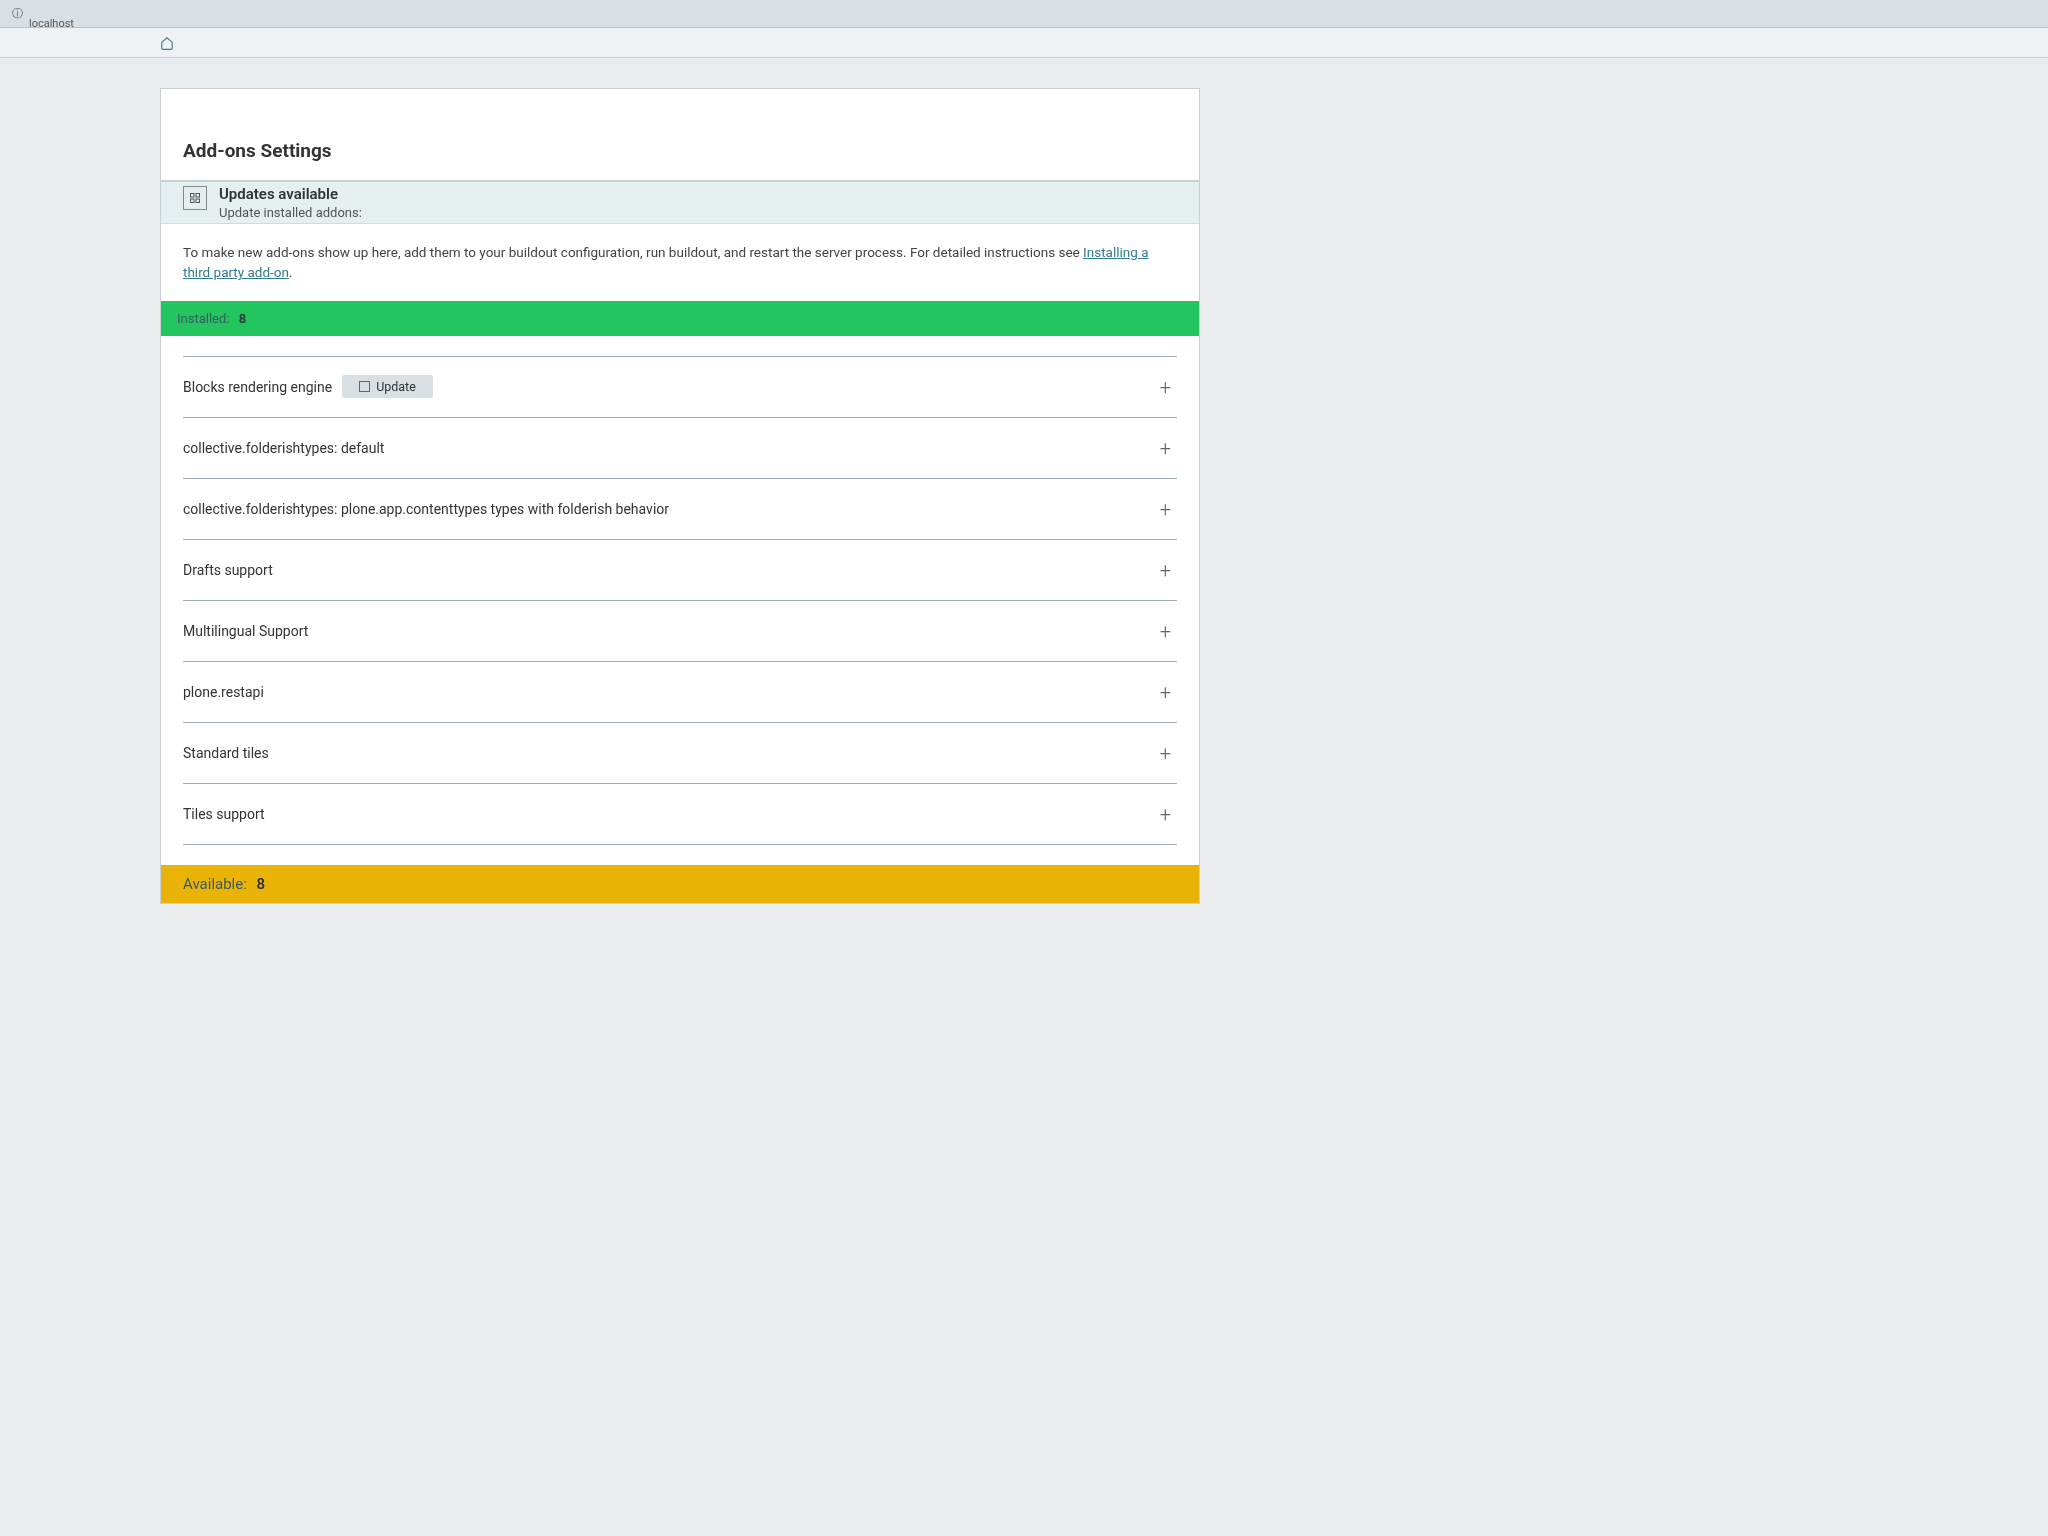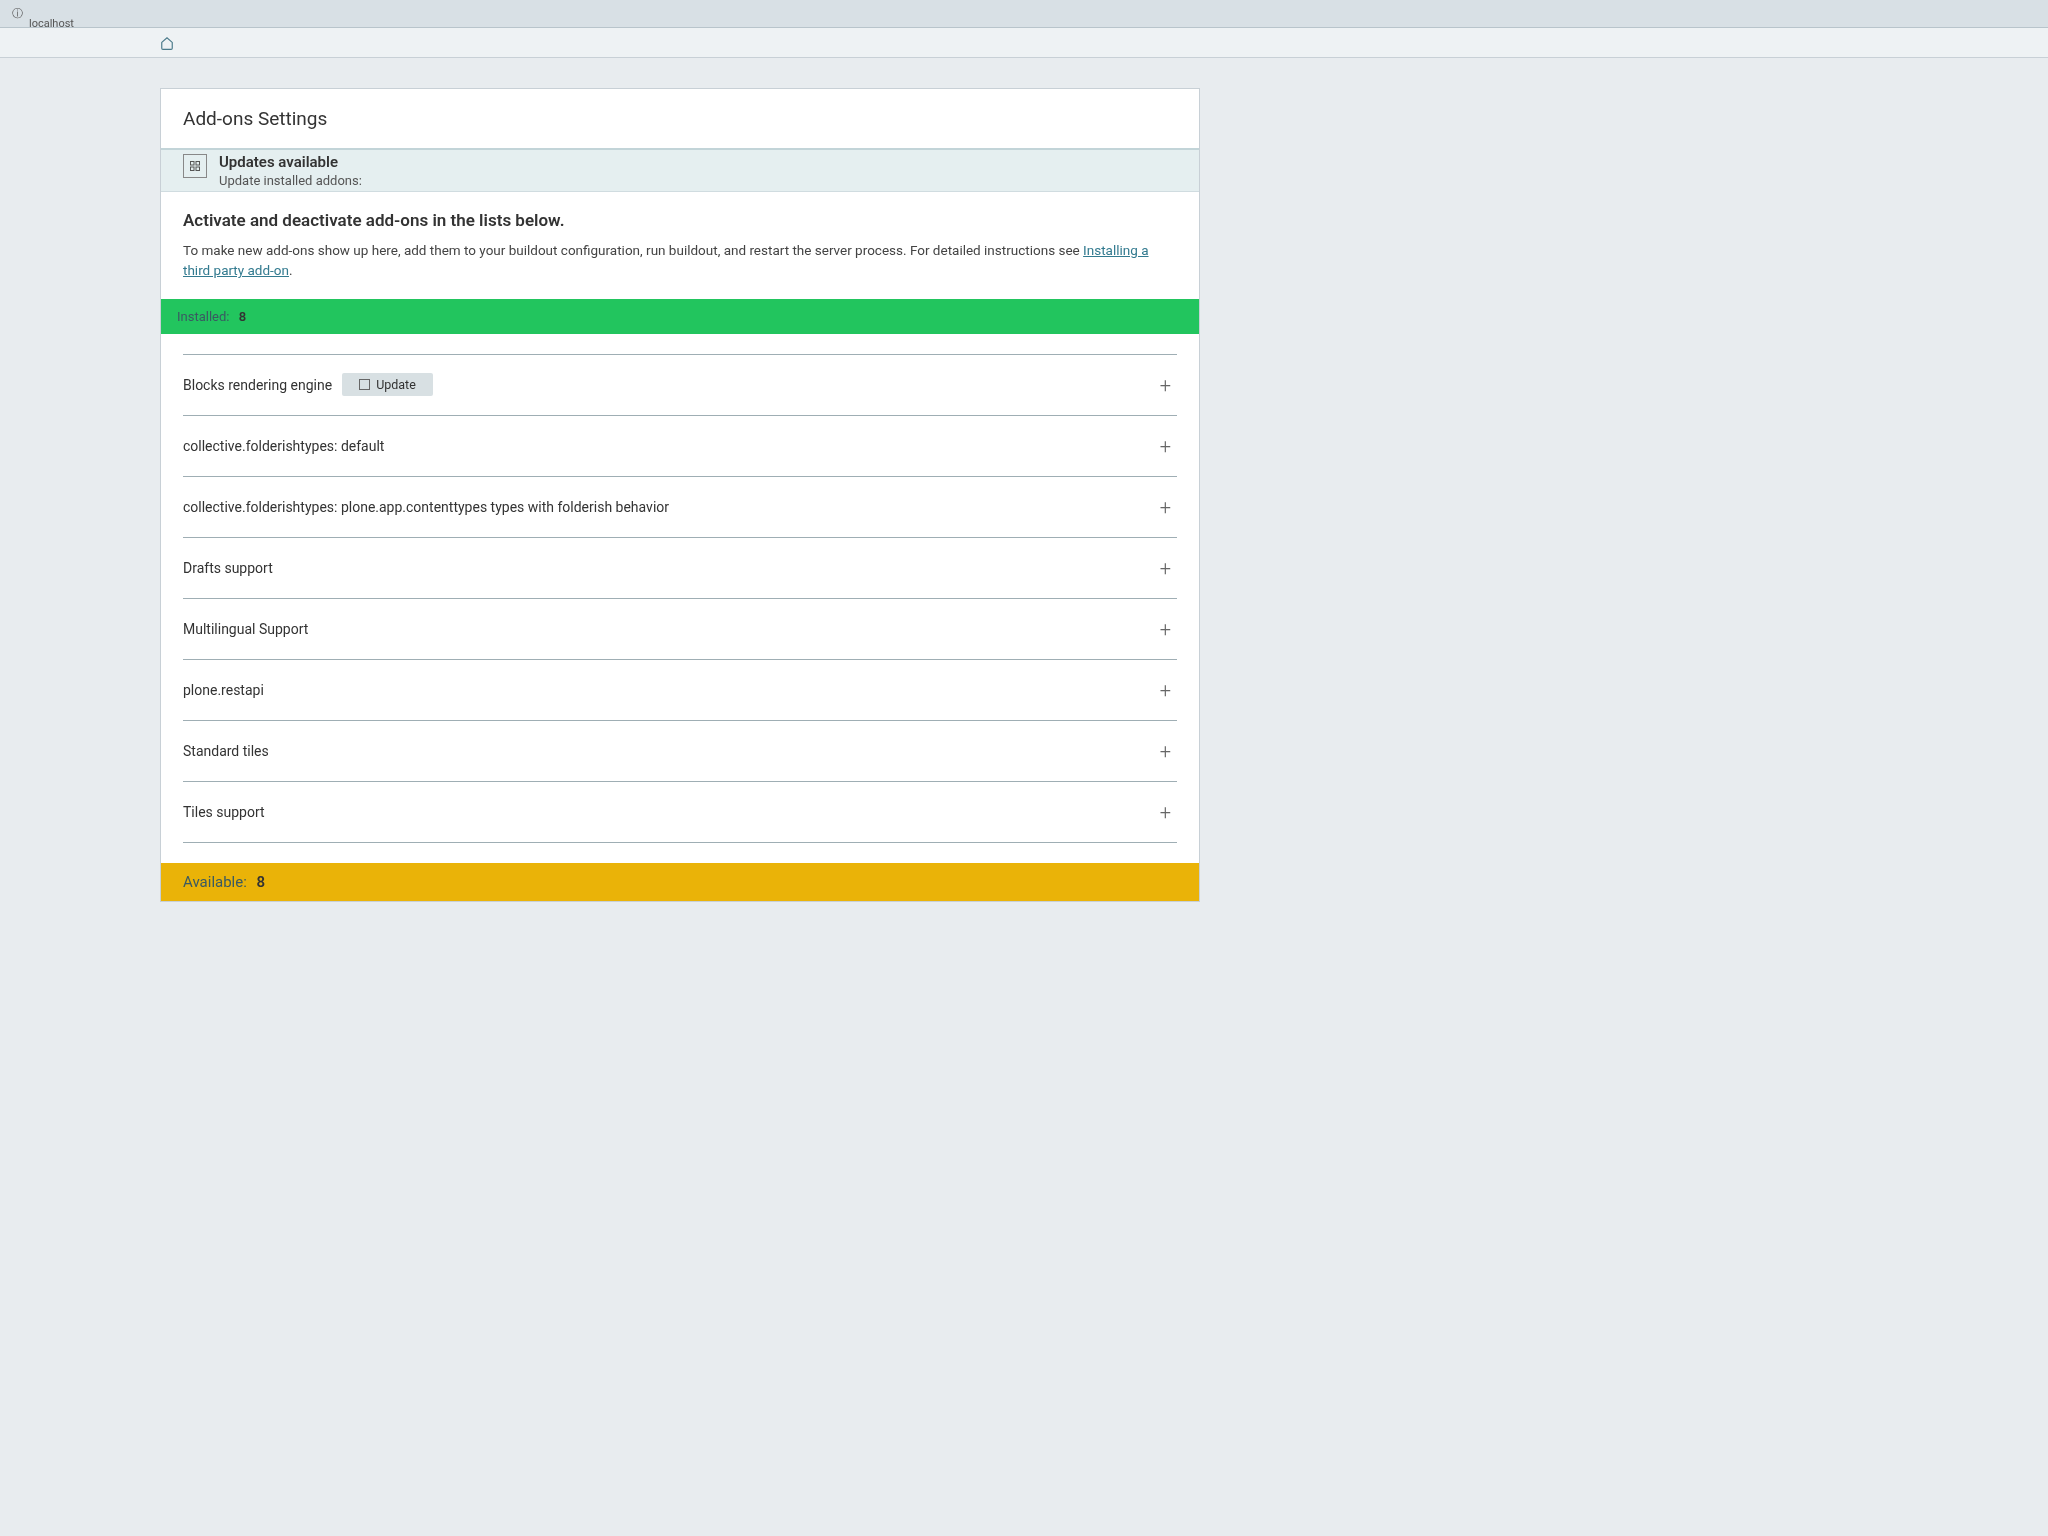--- a/index.html
+++ b/index.html
@@ -35,23 +35,24 @@
     }
     .container {
       max-width: 1040px;
       margin: 30px auto 0 160px;
       background: #fff;
       border: 1px solid #c8d0d6;
     }
     .page-title {
       padding: 18px 22px;
       font-size: 19px;
-      font-weight: 400;
+      font-weight: 700;
       color: #333;
       border-bottom: 2px solid #c2d4d8;
+      margin-top: 32px;
     }
     .updates-banner {
       background: #e5eff0;
       padding: 3px 22px;
       display: flex;
       align-items: flex-start;
       gap: 12px;
       border-bottom: 1px solid #d0dce0;
     }
     .updates-icon-box {
@@ -186,21 +187,20 @@
           <rect x="14" y="14" width="7" height="7"></rect>
       </svg>
     </div>
     <div class="updates-text-block">
       <div class="updates-title">Updates available</div>
       <div class="updates-subtitle">Update installed addons:</div>
     </div>
   </div>
 
   <div class="info-section">
-    <div class="info-heading">Activate and deactivate add-ons in the lists below.</div>
     <div class="info-body">
       <span>To make new add-ons show up here, add them to your buildout configuration, run buildout, and restart the server process. For detailed instructions see </span>
       <a href="#" class="info-link">Installing a third party add-on</a><span>.</span>
     </div>
   </div>
 
   <div class="count-bar">
     <span class="count-label">Installed:</span>
     <span class="count-value">8</span>
   </div>

